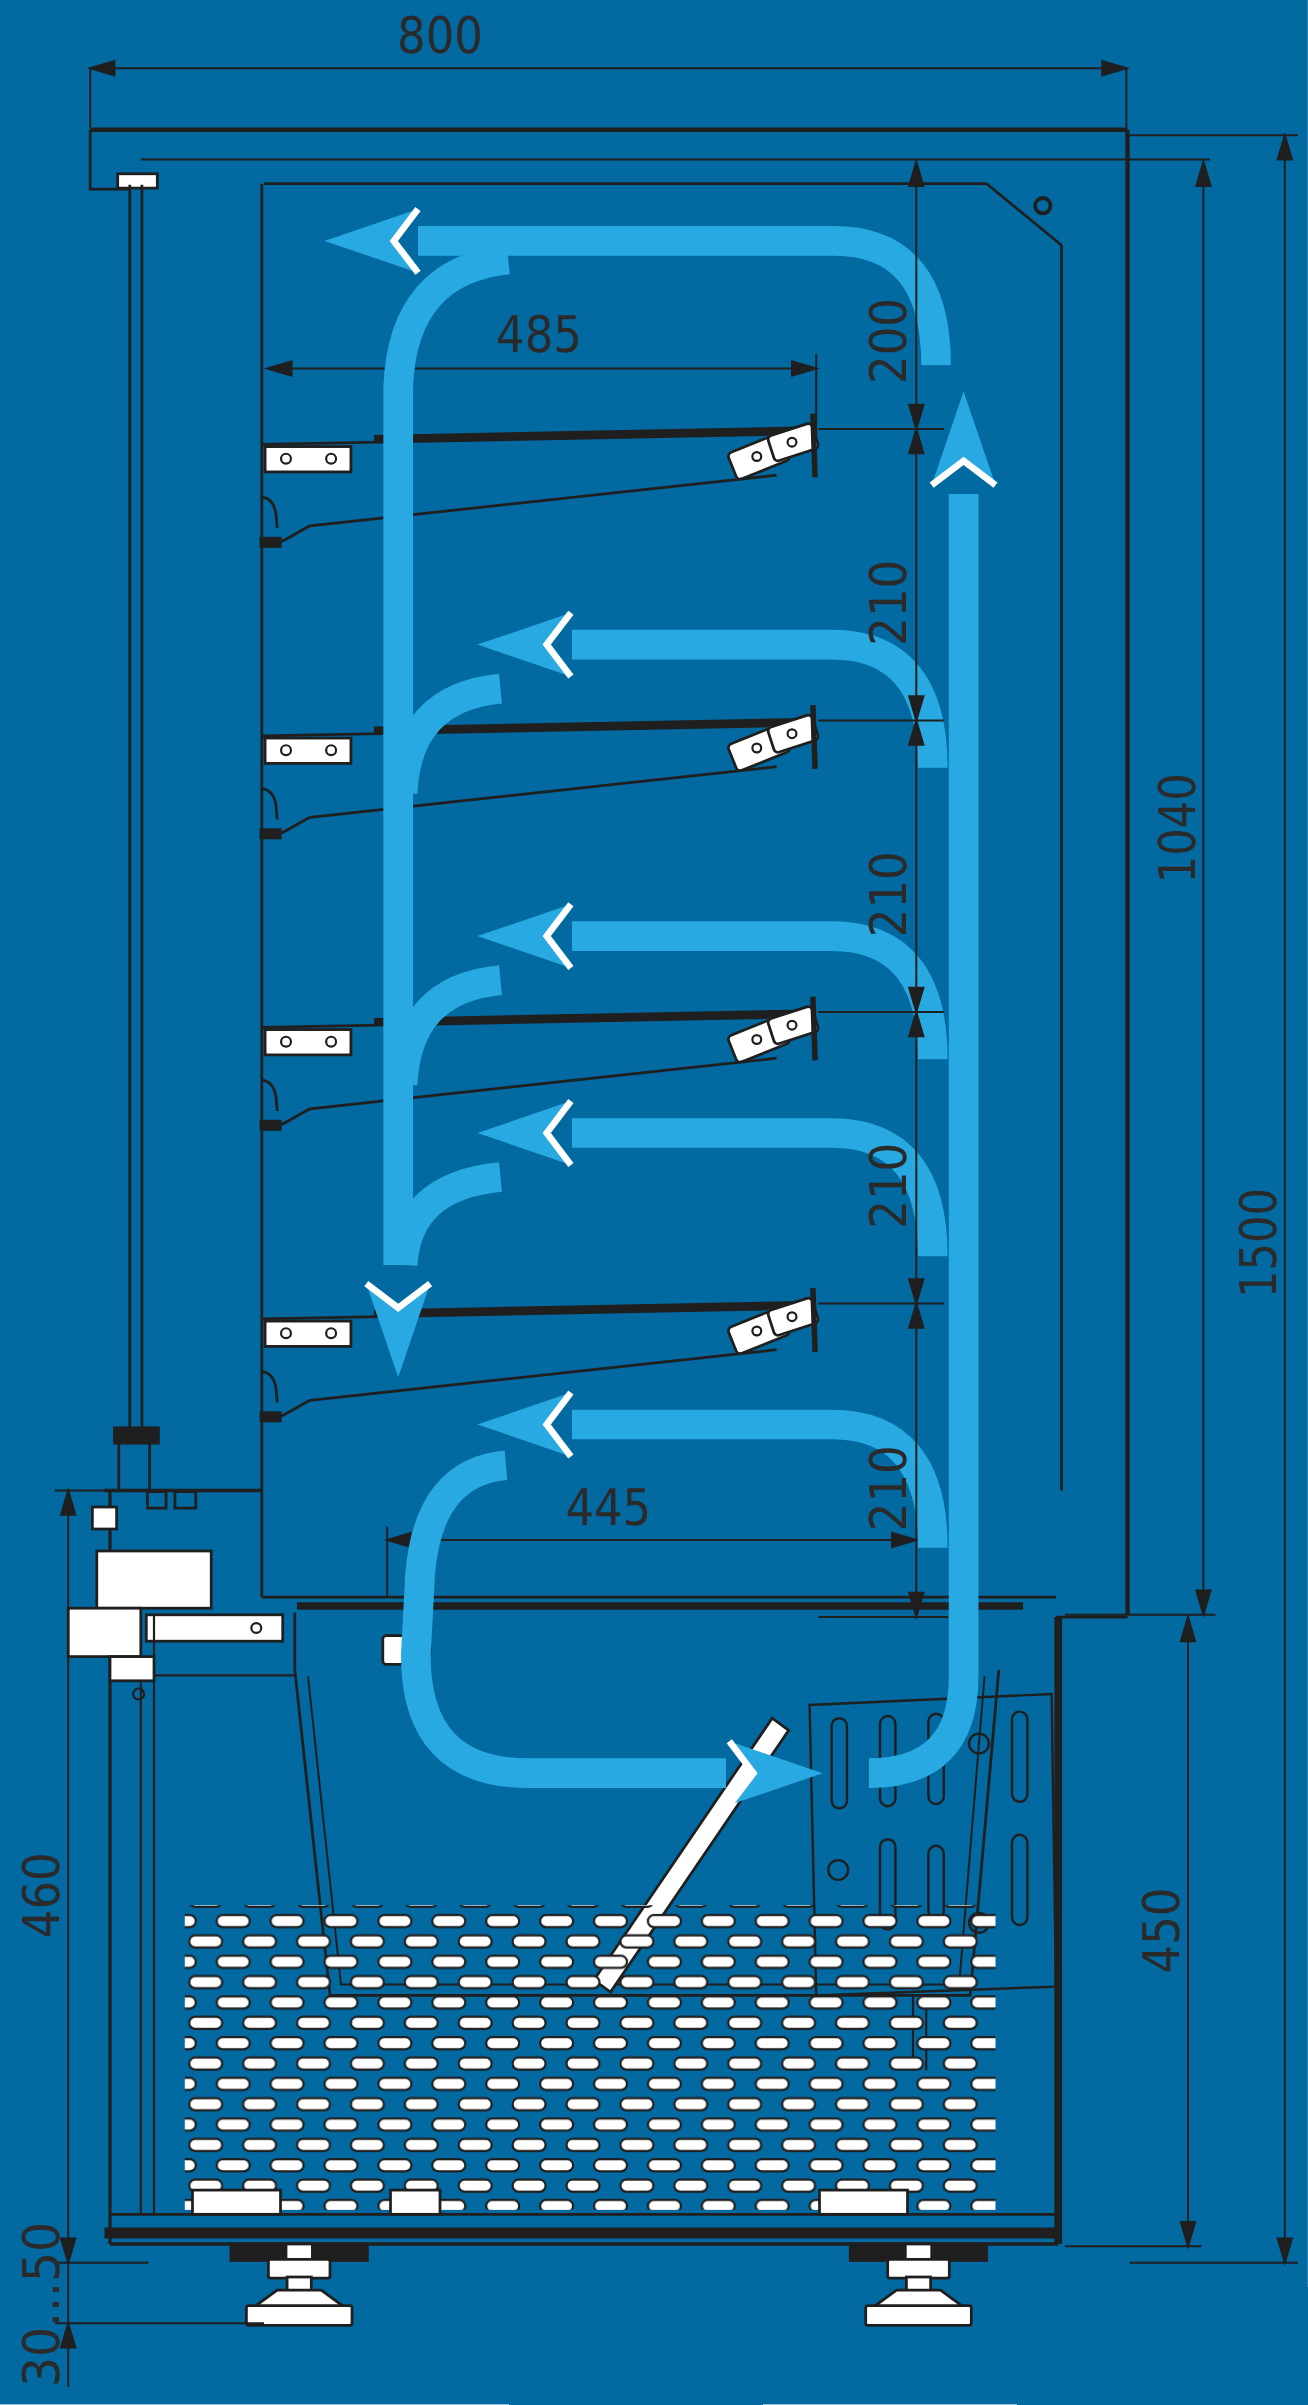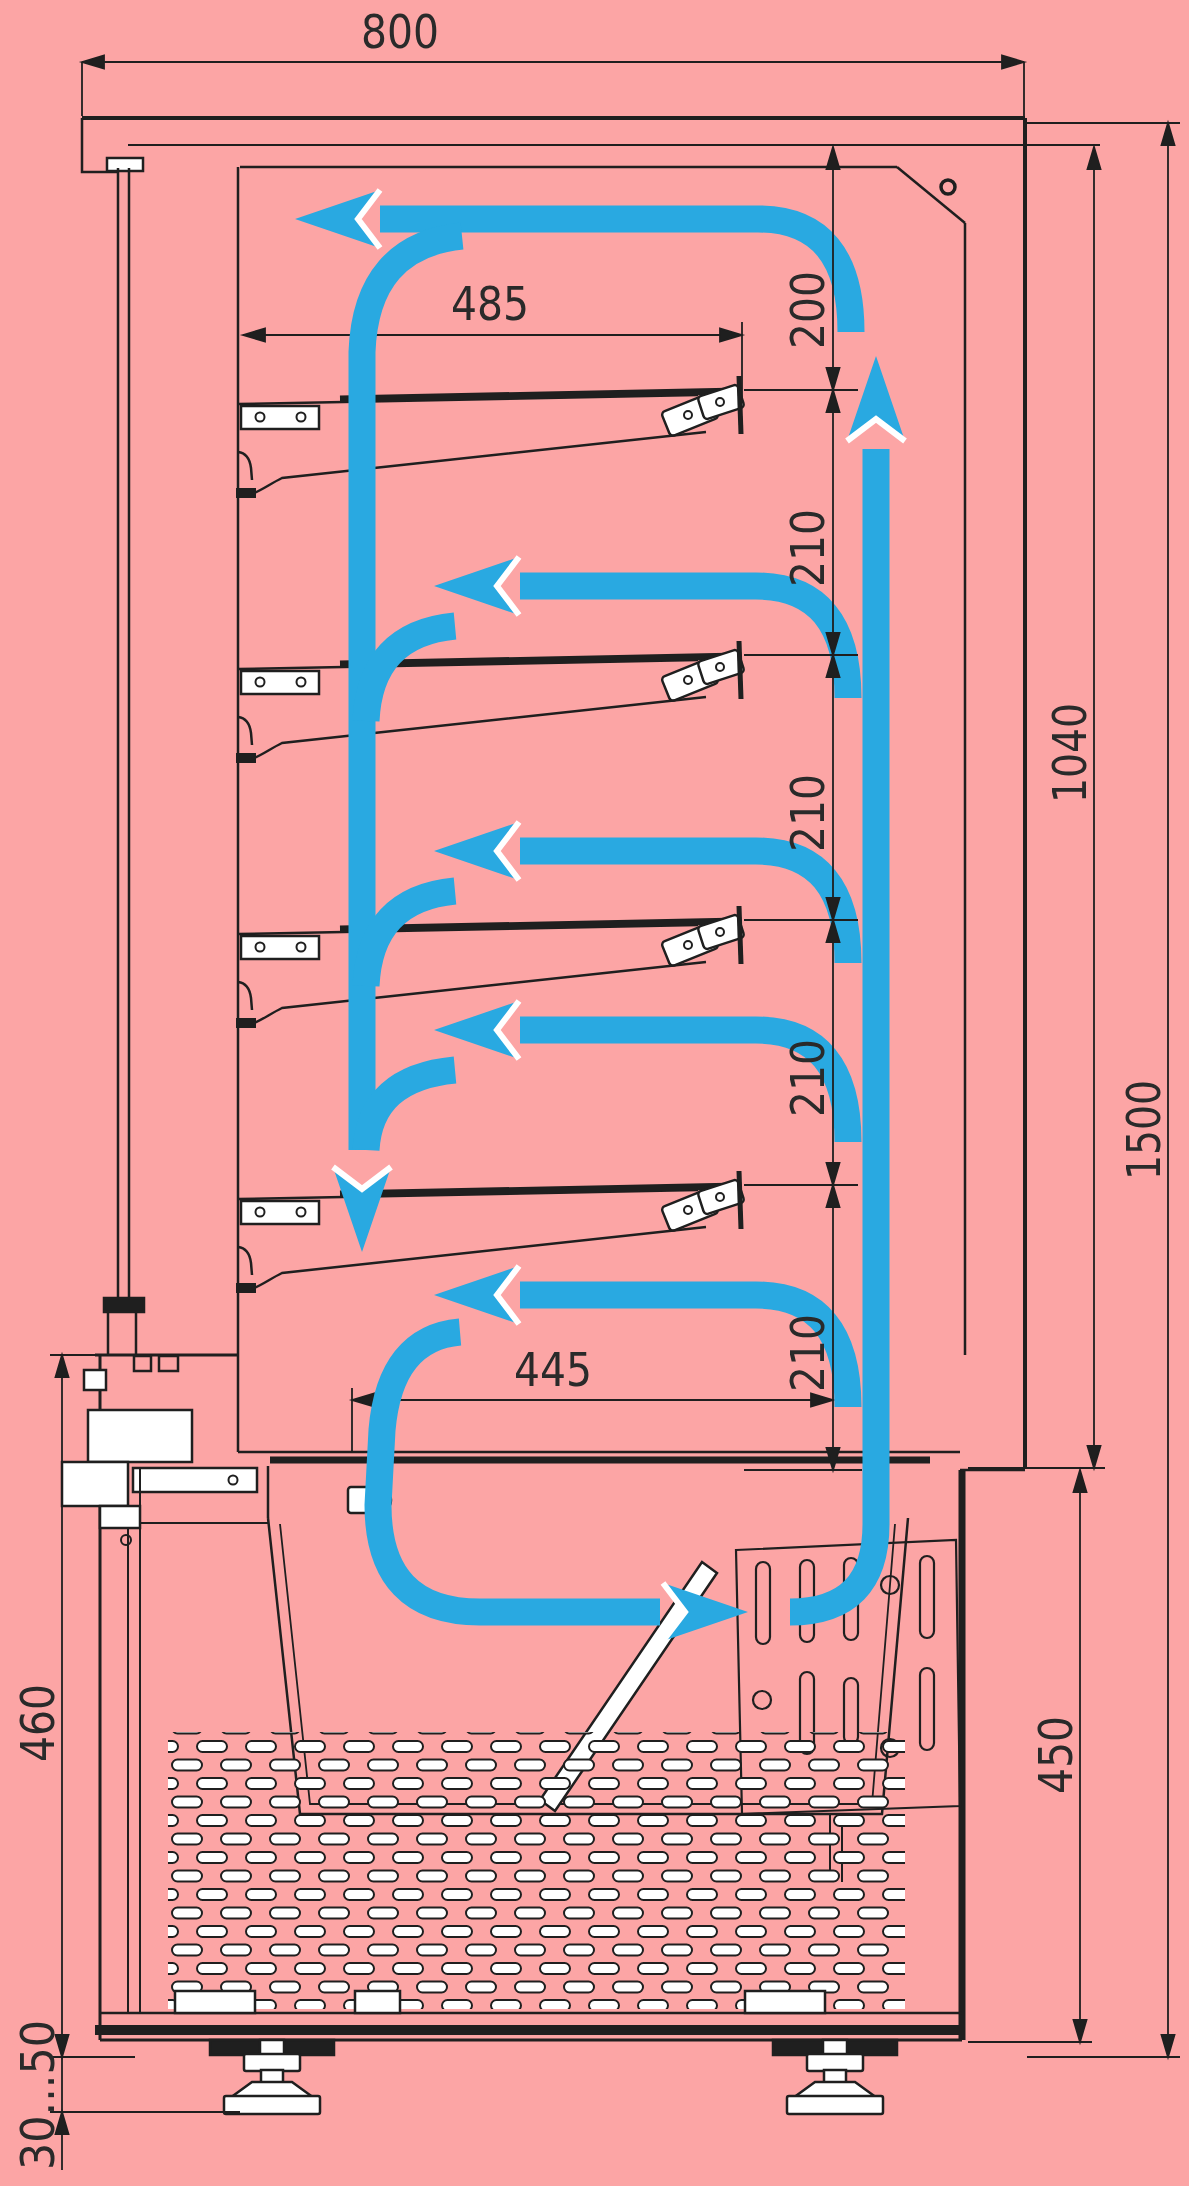--- a/index.html
+++ b/index.html
@@ -1,16 +1,16 @@
 <!DOCTYPE html>
 <html><head>
 <meta charset="utf-8">
 <style>
   html,body{margin:0;padding:0;background:#ffffff;}
-  #stage{position:relative;width:1189px;height:2186px;background:#fca5a5;overflow:hidden;}
+  #stage{position:relative;width:1189px;height:2186px;background:#0369a1;overflow:hidden;}
   svg{display:block;}
   text{font-family:"DejaVu Sans","Liberation Sans",sans-serif;fill:#2a2a2a;}
   .dim{font-size:46px;}
 </style>
 </head>
 <body>
 
 <div id="stage">
 <svg width="1189" height="2186" viewBox="0 0 1189 2186">
 

